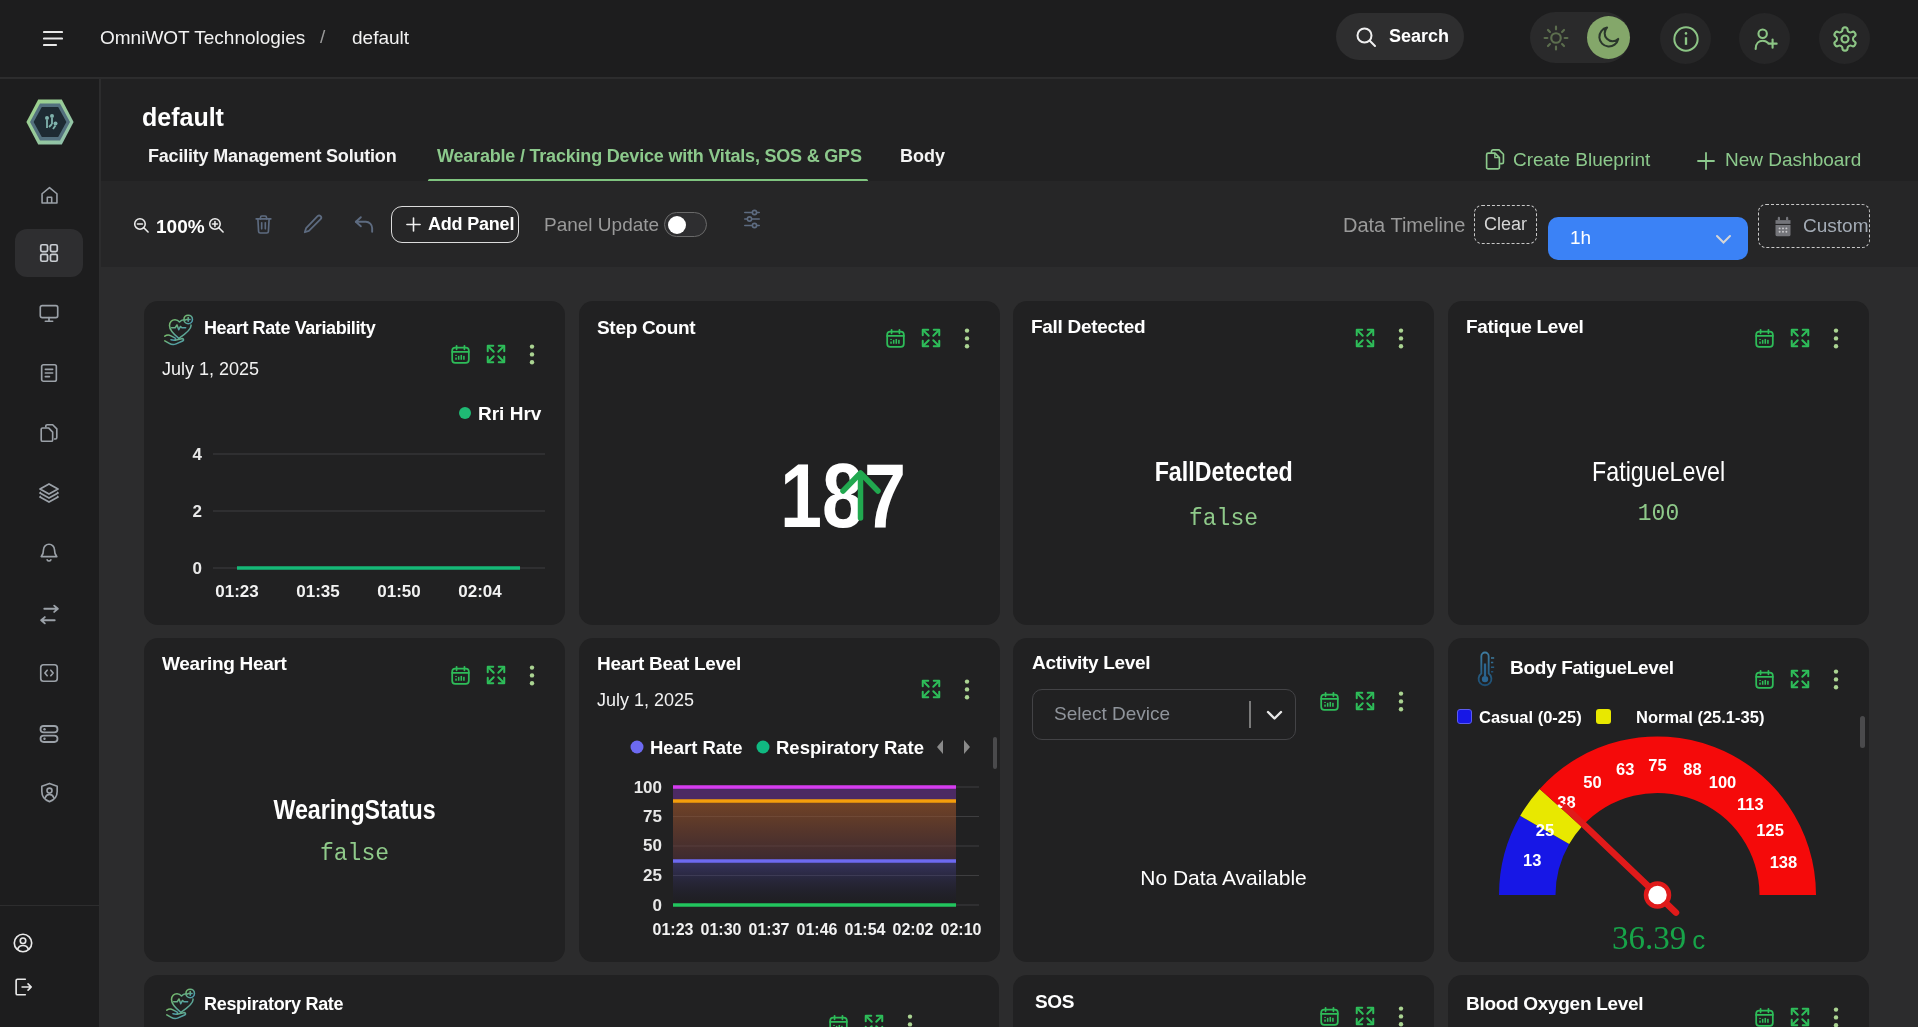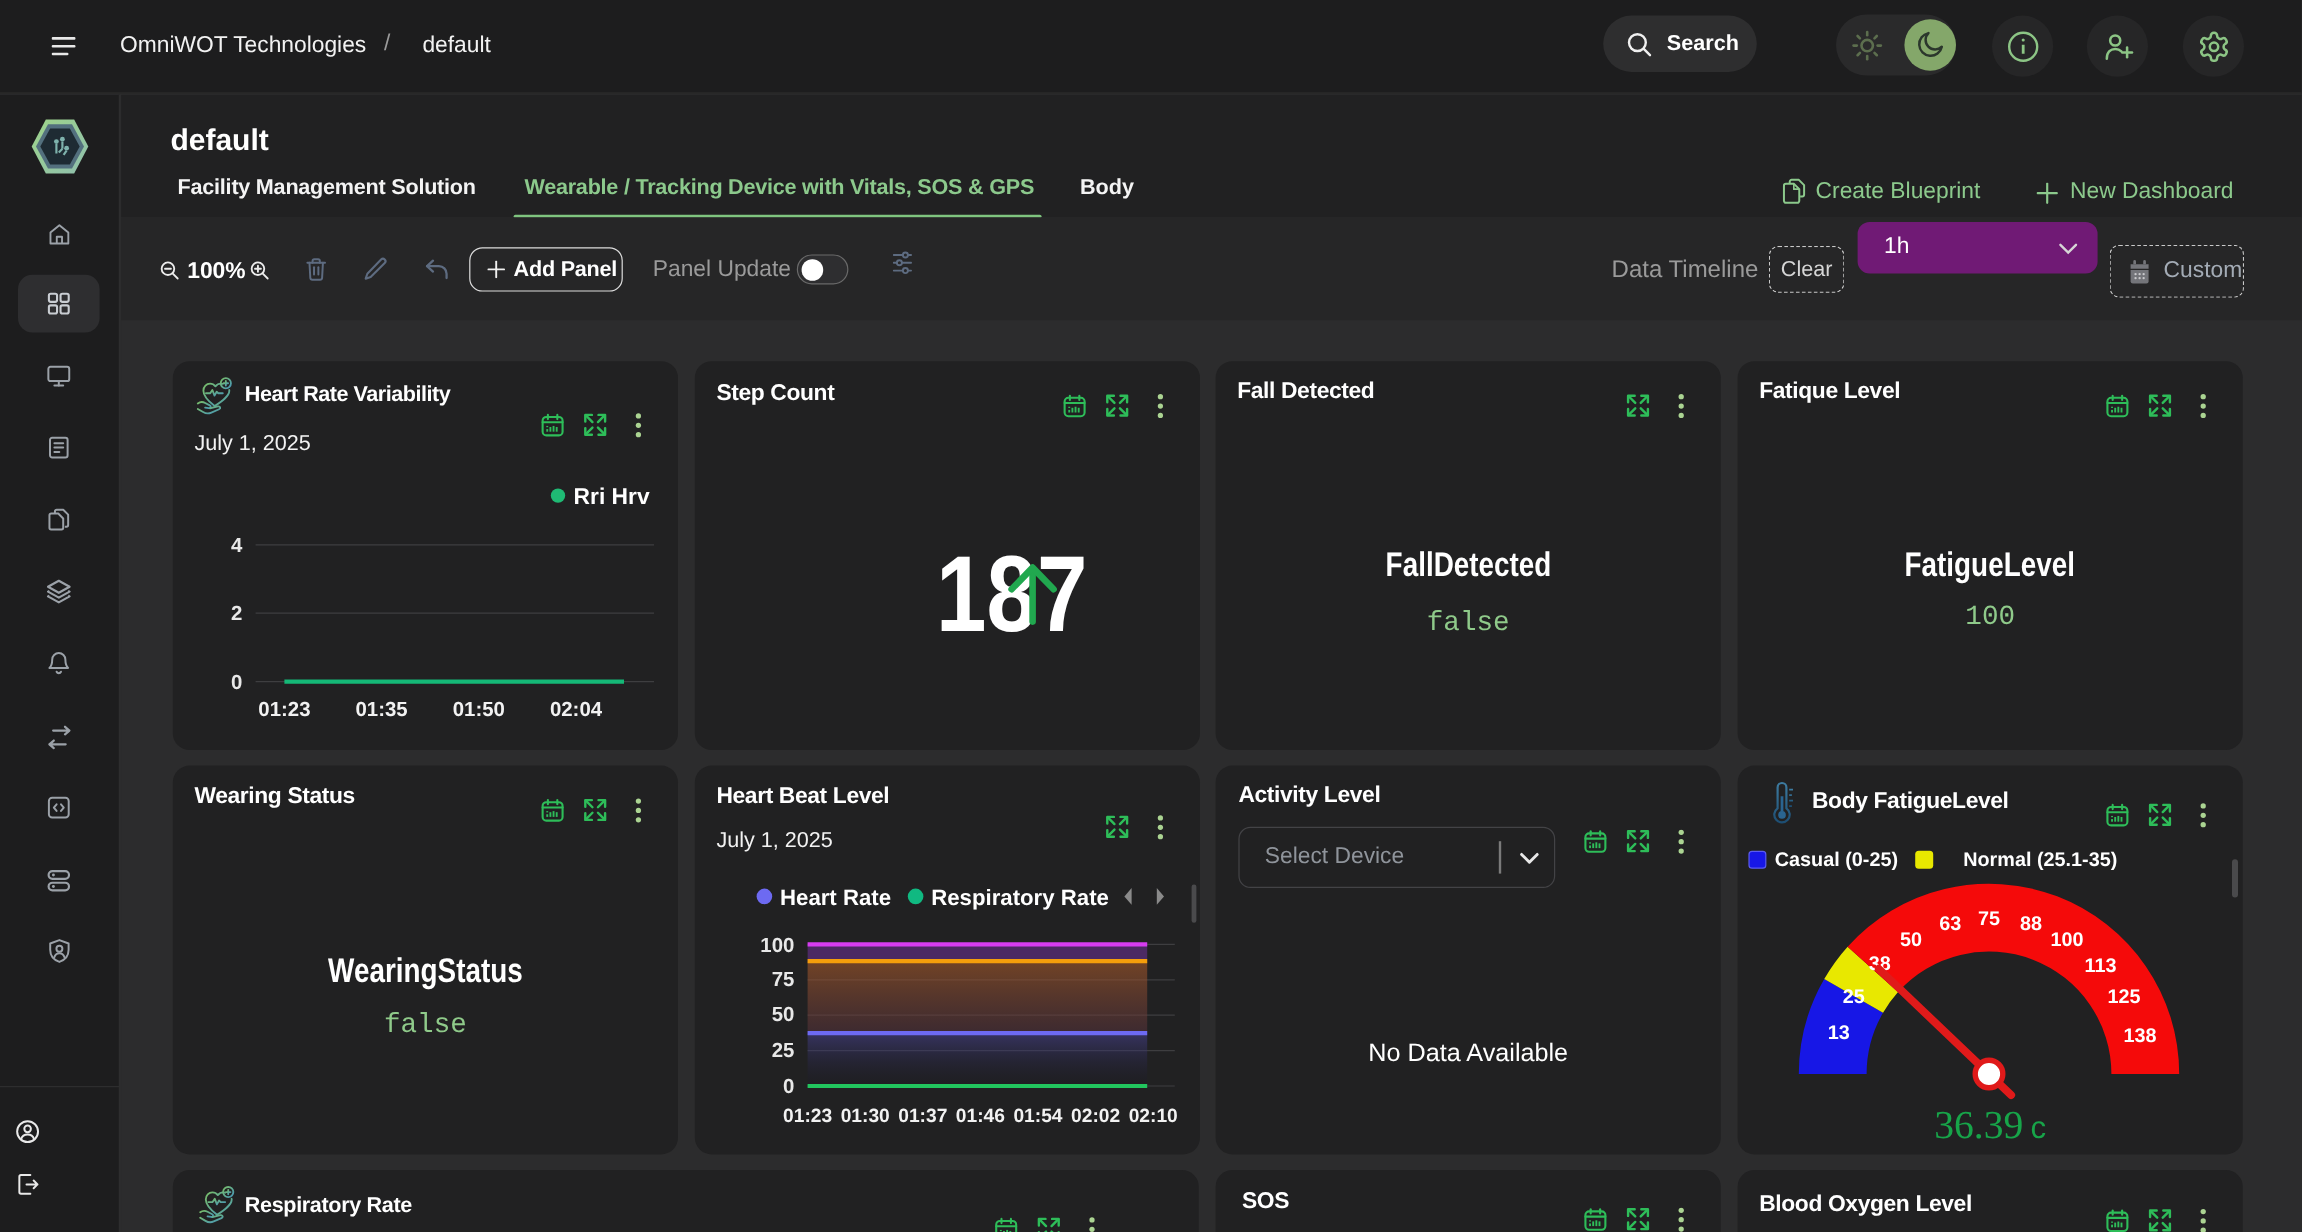--- a/index.html
+++ b/index.html
@@ -222,21 +222,21 @@
   <svg class="abs" style="left:643px;top:27px" width="16" height="22" viewBox="0 0 16 22" fill="none" stroke="#5d6b80" stroke-width="1.6" stroke-linecap="round">
       <line x1="0.8" y1="4.5" x2="15.2" y2="4.5"></line>
       <line x1="0.8" y1="11" x2="15.2" y2="11"></line>
       <line x1="0.8" y1="17.5" x2="15.2" y2="17.5"></line>
       <circle cx="10.5" cy="4.5" r="2.1" fill="#262627"></circle>
       <circle cx="5.5" cy="11" r="2.1" fill="#262627"></circle>
       <circle cx="10.5" cy="17.5" r="2.1" fill="#262627"></circle>
     </svg>
   <div class="abs" style="left:1242px;top:33px;font-size:20px;color:#9a9a9a;">Data Timeline</div>
   <div class="abs" style="left:1373px;top:24px;width:63px;height:39px;border:1.6px dashed #c9c9c9;border-radius:8px;text-align:center;line-height:36px;font-size:18px;color:#d6d6d6;">Clear</div>
-  <div class="abs" style="left:1447px;top:4px;width:200px;height:43px;background:#701a75;border-radius:10px;">
+  <div class="abs" style="left:1447px;top:36px;width:200px;height:43px;background:#3b82f6;border-radius:10px;">
     <div class="abs" style="left:22px;top:10px;font-size:19px;color:#fff;">1h</div>
     <svg class="abs" style="left:167px;top:17px" width="17" height="11" viewBox="0 0 17 11" fill="none" stroke="#d6d6d6" stroke-width="2" stroke-linecap="round">
         <path d="M2 2 L8.5 8.5 L15 2"></path>
       </svg>
   </div>
   <div class="abs" style="left:1657px;top:23px;width:112px;height:44px;border:1.6px dashed #c9c9c9;border-radius:8px;">
     <svg class="abs" style="left:15px;top:11px" width="18" height="21" viewBox="0 0 24 27" fill="#74757a">
         <path d="M5 2 a1.5 1.5 0 0 1 3 0 V5 H5 Z M16 2 a1.5 1.5 0 0 1 3 0 V5 H16 Z"></path>
         <path d="M2 5 H22 V10 H2 Z"></path>
         <path d="M2 11.5 H22 V24 a2.5 2.5 0 0 1-2.5 2.5 H4.5 A2.5 2.5 0 0 1 2 24 Z"></path>
@@ -410,25 +410,25 @@
           <path d="M20.5 20.5 L14.5 14.5"></path>
           <path d="M9 21 H3 V15"></path>
           <path d="M3.5 20.5 L9.5 14.5"></path>
         </svg>
         <svg style="margin-left:8px" width="6" height="21" viewBox="0 0 6 21" fill="#abd492">
           <circle cx="3" cy="2.6" r="2.2"></circle>
           <circle cx="3" cy="10.4" r="2.2"></circle>
           <circle cx="3" cy="18.2" r="2.2"></circle>
         </svg>
       </div>
-  <div class="abs" style="left:0;top:156px;width:421px;text-align:center;font-size:28.5px;font-weight:700;color:#fff;line-height:1;"><span style="display:inline-block;transform:scaleX(0.815);">FatigueLevel</span></div>
+  <div class="abs" style="left:0;top:156px;width:421px;text-align:center;font-size:28.5px;font-weight:400;color:#fff;line-height:1;"><span style="display:inline-block;transform:scaleX(0.815);">FatigueLevel</span></div>
   <div class="abs mono" style="left:0;top:200px;width:421px;text-align:center;font-size:23px;color:#8fca8a;line-height:1.2;">100</div>
 </div>
 <div class="panel" style="left:43px;top:371px;width:421px;height:324px;">
-  <div class="ptitle" style="left:18px;top:15px;font-size:19px;">Wearing Status</div>
+  <div class="ptitle" style="left:18px;top:15px;font-size:19px;">Wearing Heart</div>
   <div class="picons" style="top:26px;right:30px;">
         <svg width="21" height="21" viewBox="0 0 24 24" fill="none" stroke="#2ebd59" stroke-width="2" stroke-linecap="round">
           <rect x="2.5" y="4" width="19" height="17.5" rx="3.5"></rect>
           <line x1="7.5" y1="2" x2="7.5" y2="6"></line>
           <line x1="16.5" y1="2" x2="16.5" y2="6"></line>
           <line x1="2.5" y1="9" x2="21.5" y2="9"></line>
           <g fill="#2ebd59" stroke="none">
             <rect x="6" y="15.5" width="1.8" height="2.5"></rect>
             <rect x="9" y="13.5" width="1.8" height="4.5"></rect>
             <rect x="12" y="12.5" width="1.8" height="5.5"></rect>

